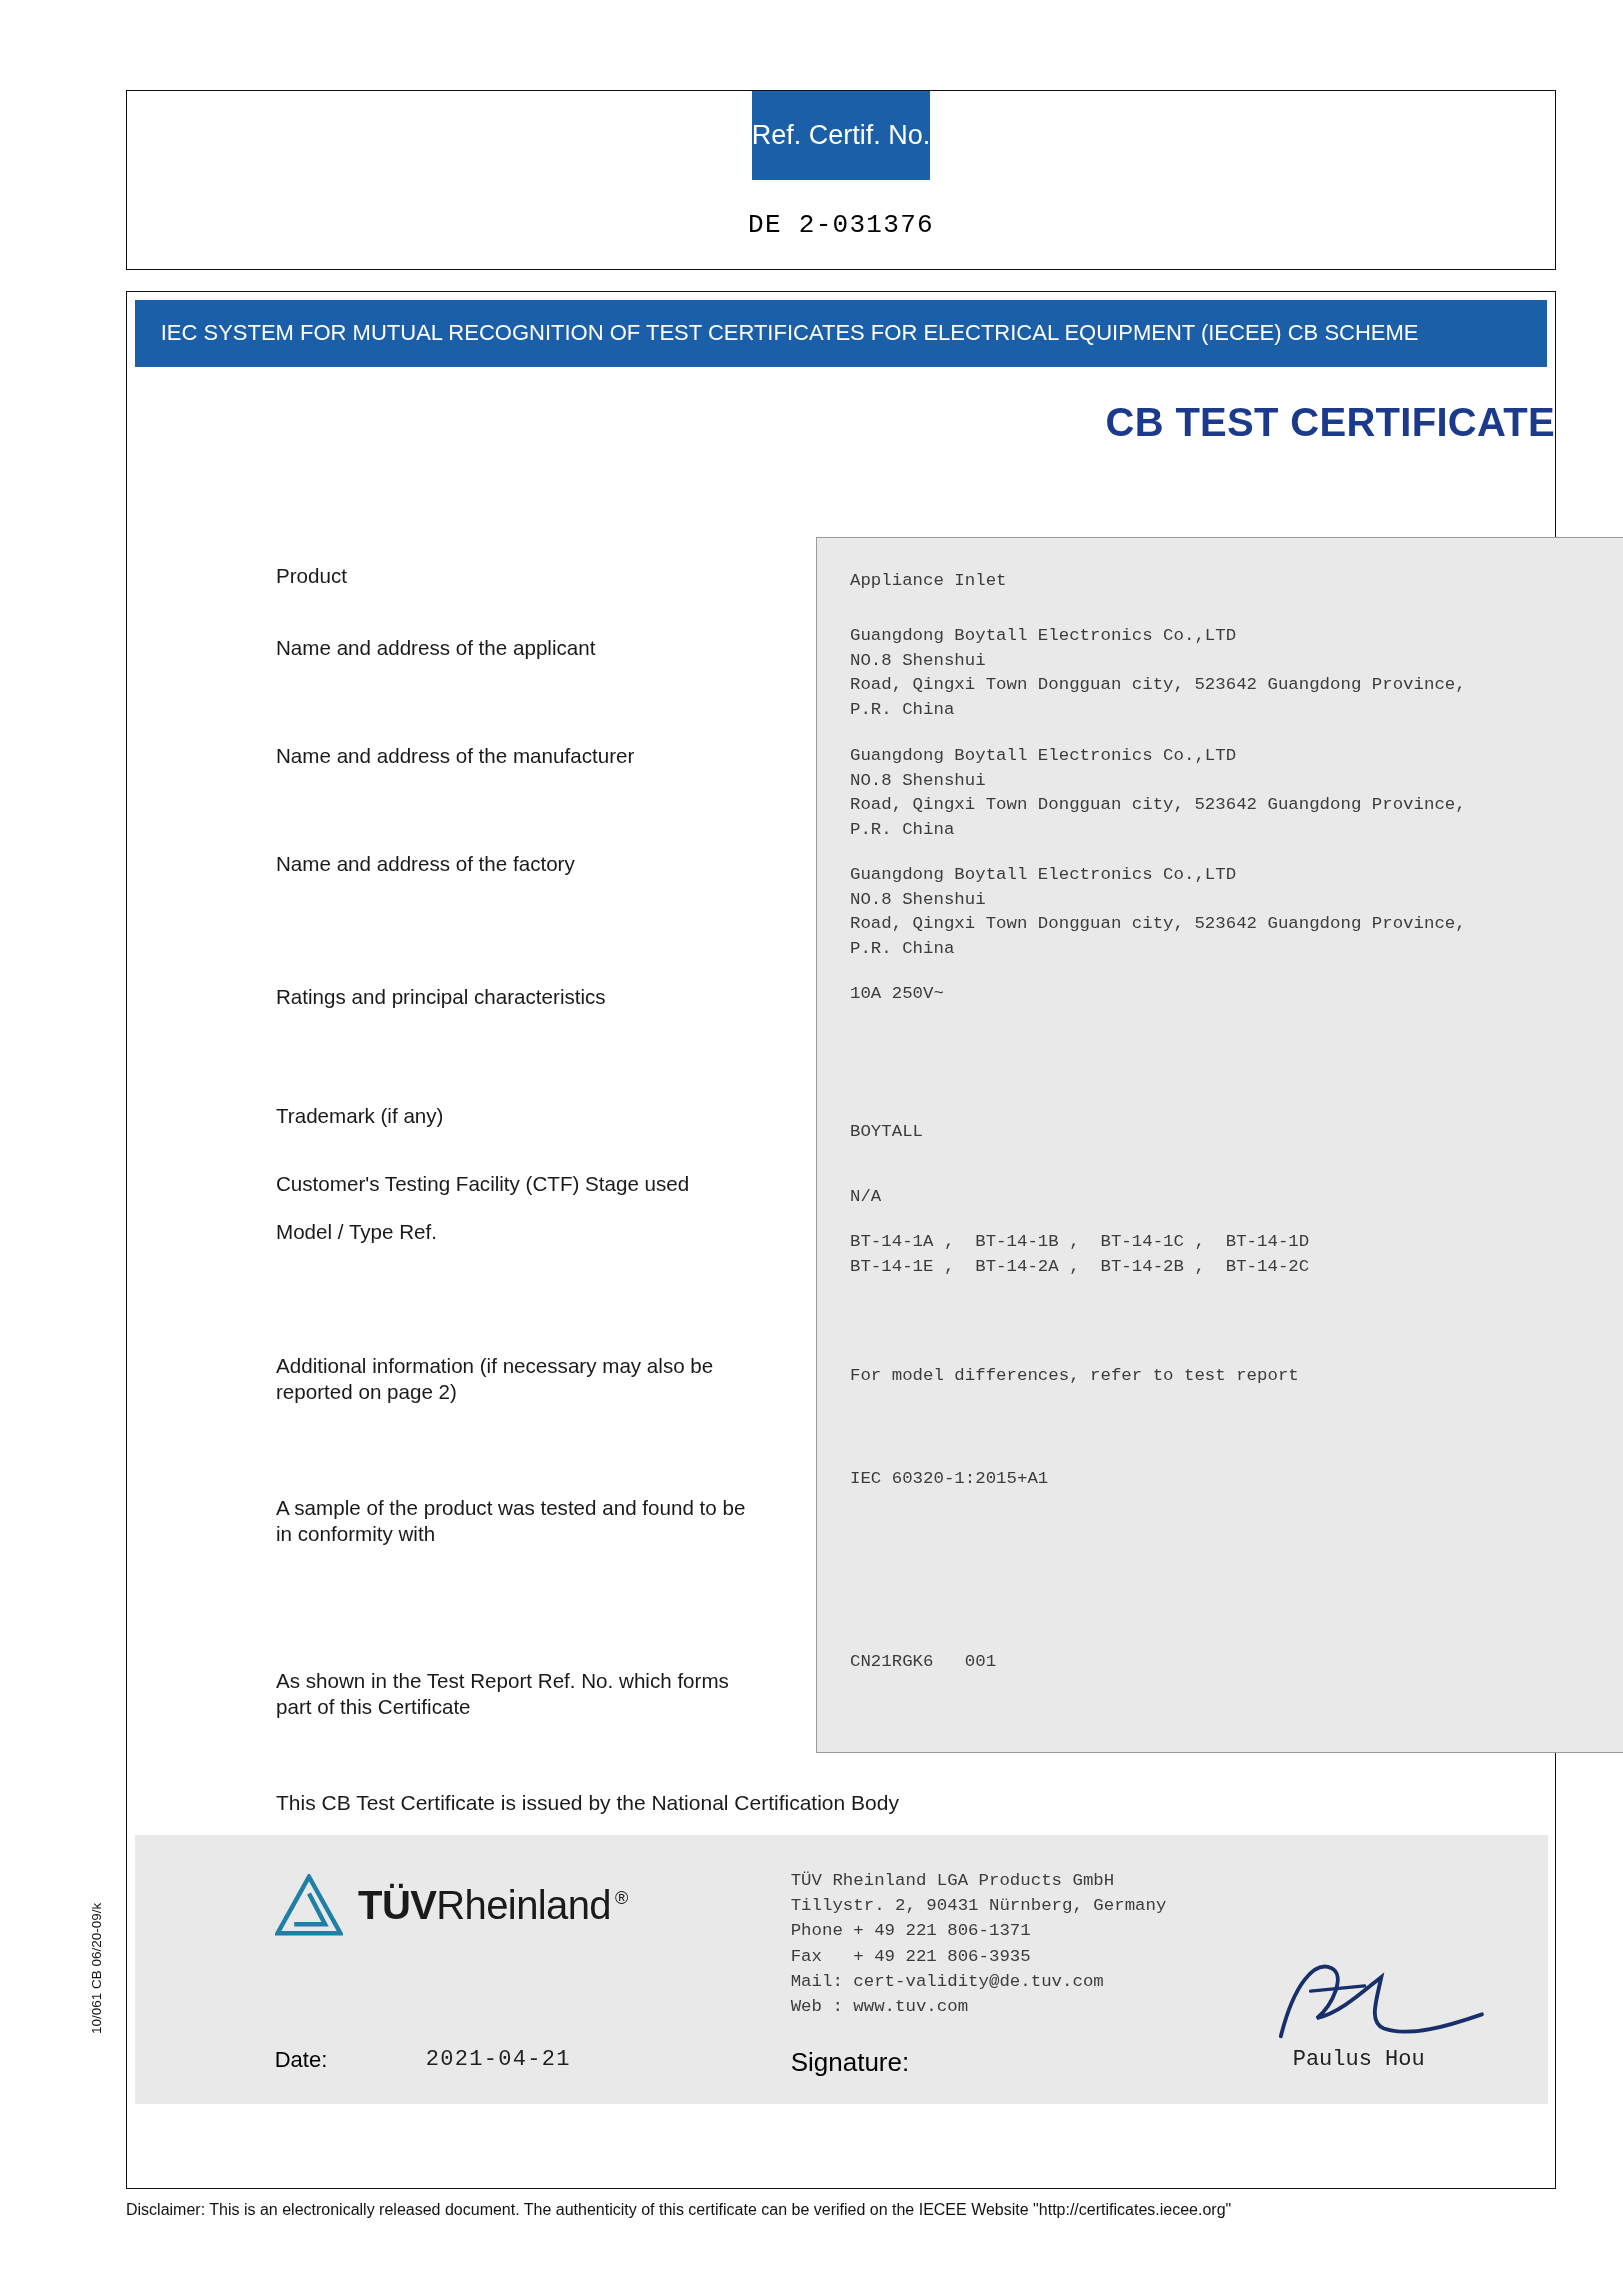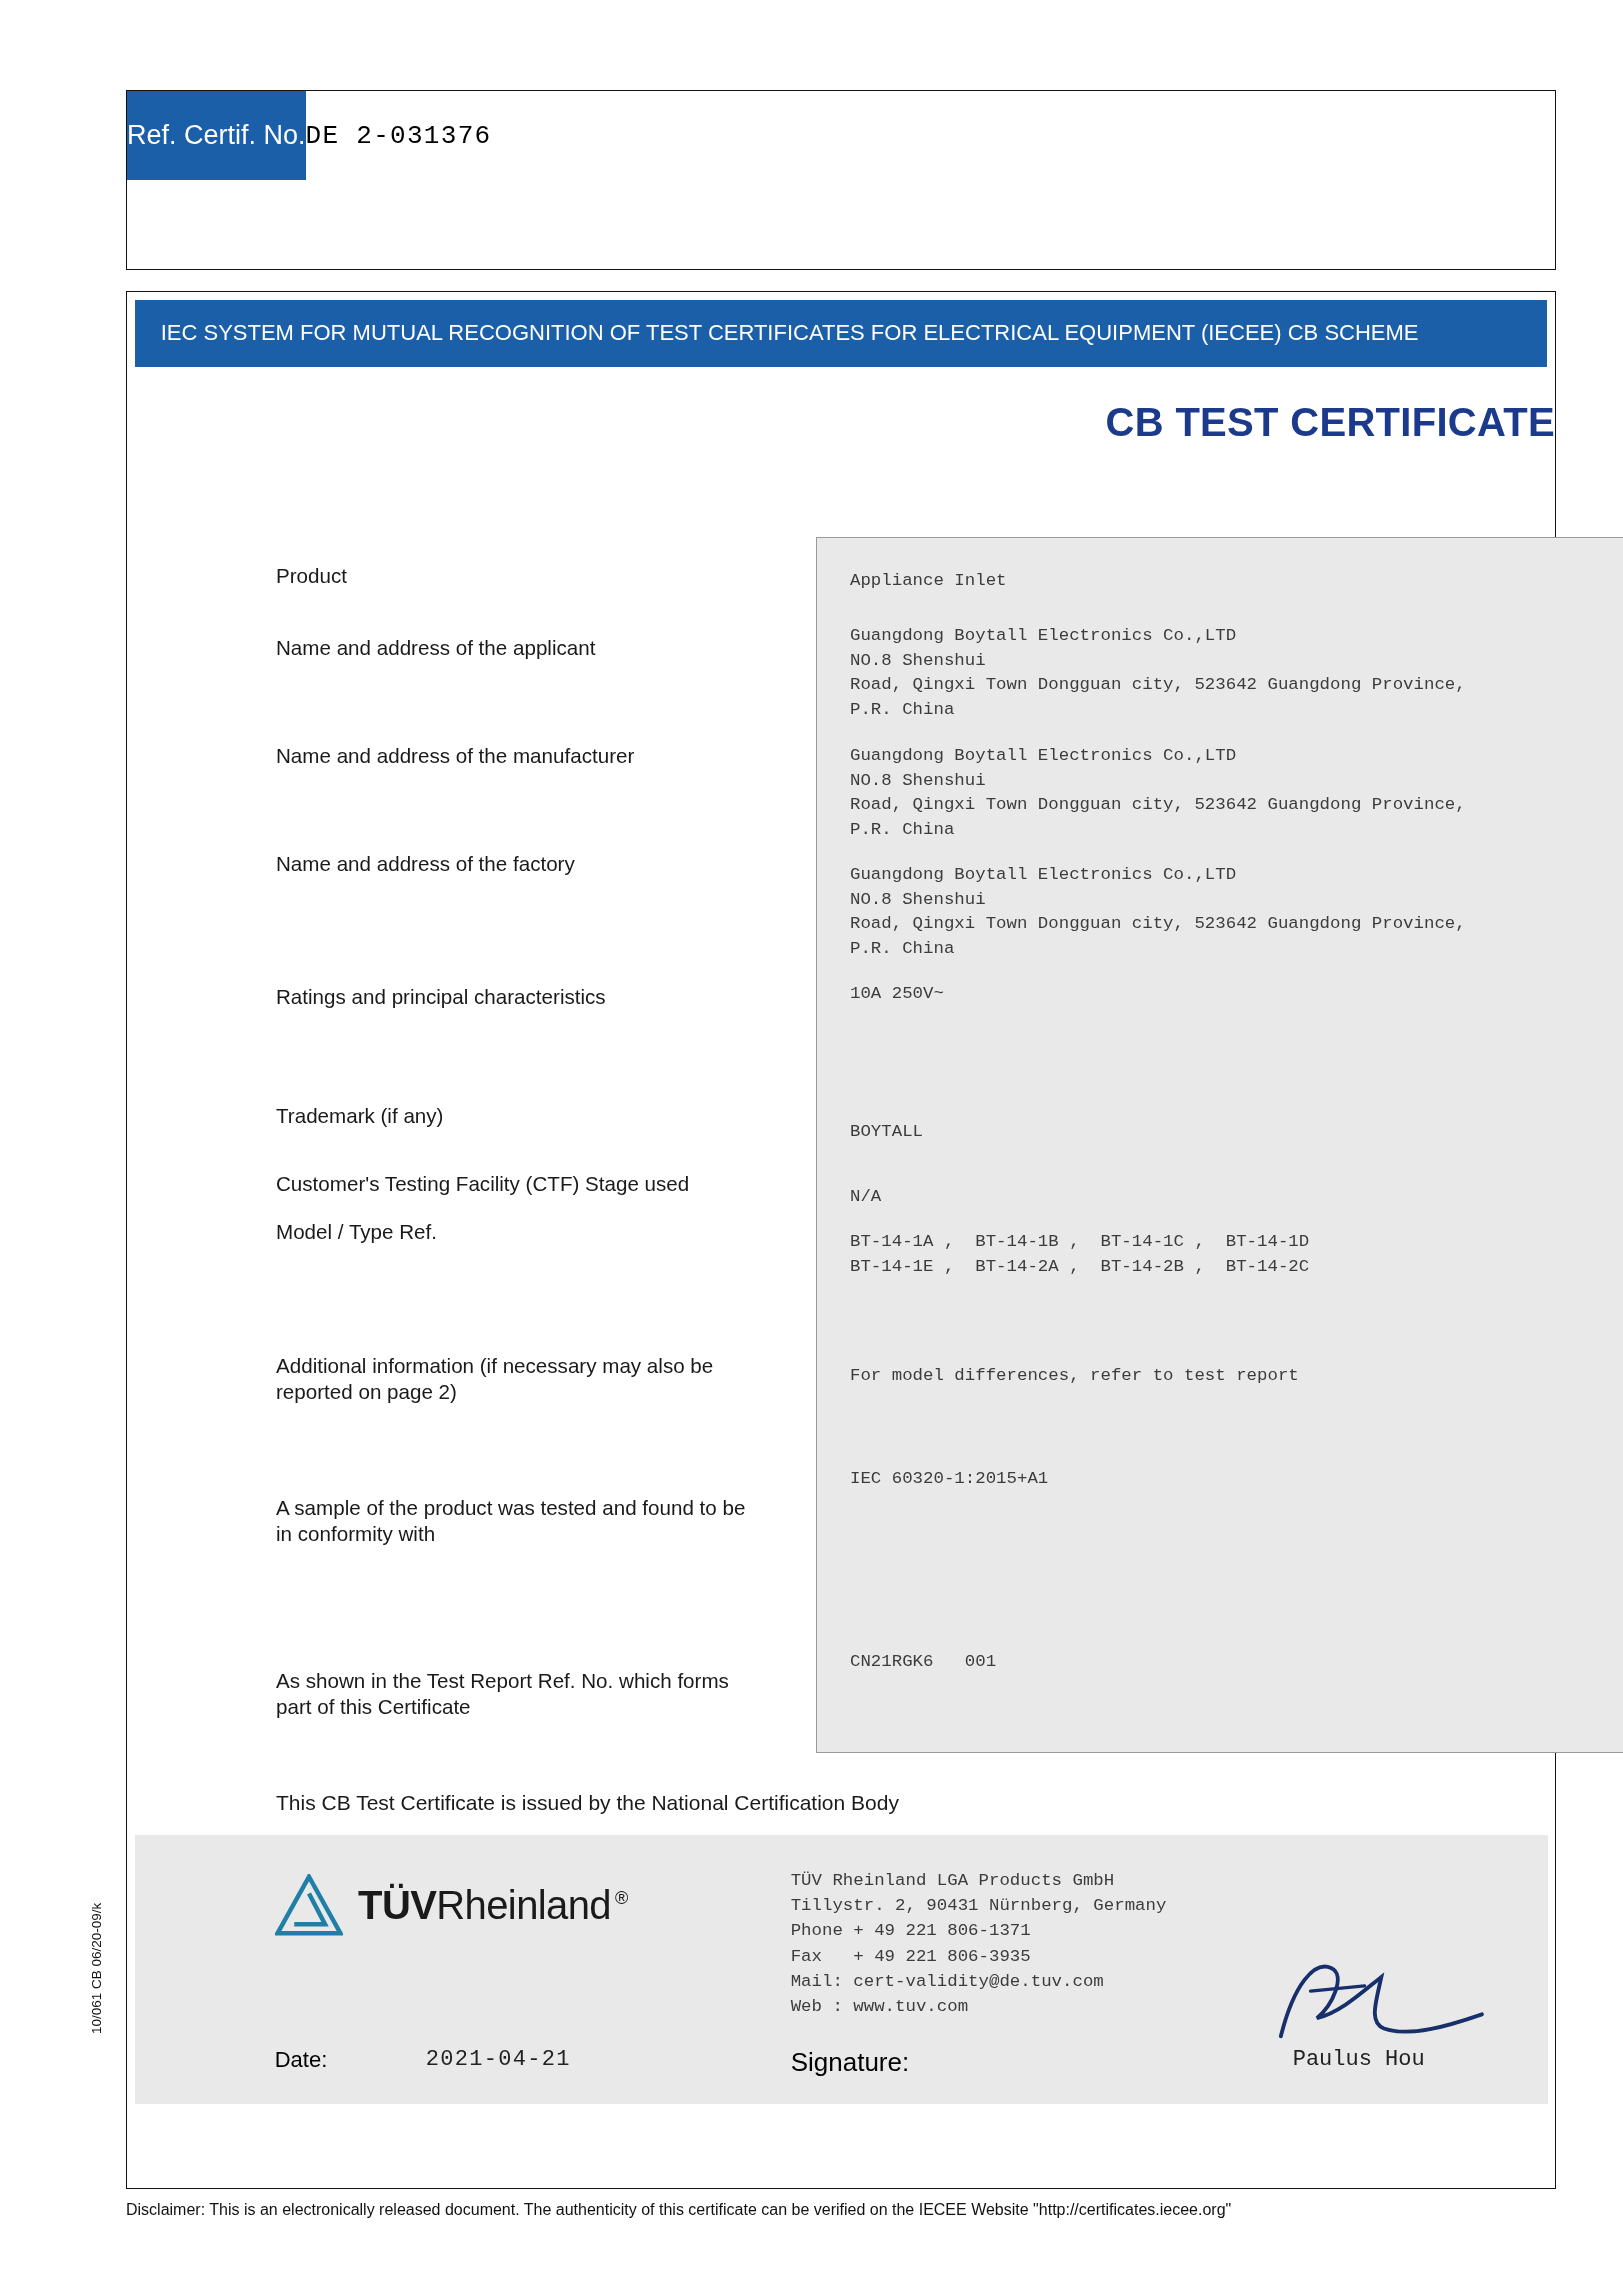--- a/index.html
+++ b/index.html
@@ -133,21 +133,22 @@
     right: 5.1px;
     bottom: 2.6px;
     color: #fff;
     font-size: 14px;
   }
   .header-left-blank { flex: 1; background: #fff; }
 
   .header-right {
     flex: 1;
     display: flex;
-    flex-direction: row;
+    flex-direction: column;
+    align-items: center;
   }
   .ref-title {
     height: 50%;
     background: #1a5fa8;
     color: #fff;
     display: flex;
     align-items: center;
     justify-content: center;
     font-size: 27px;
     box-sizing: border-box;

